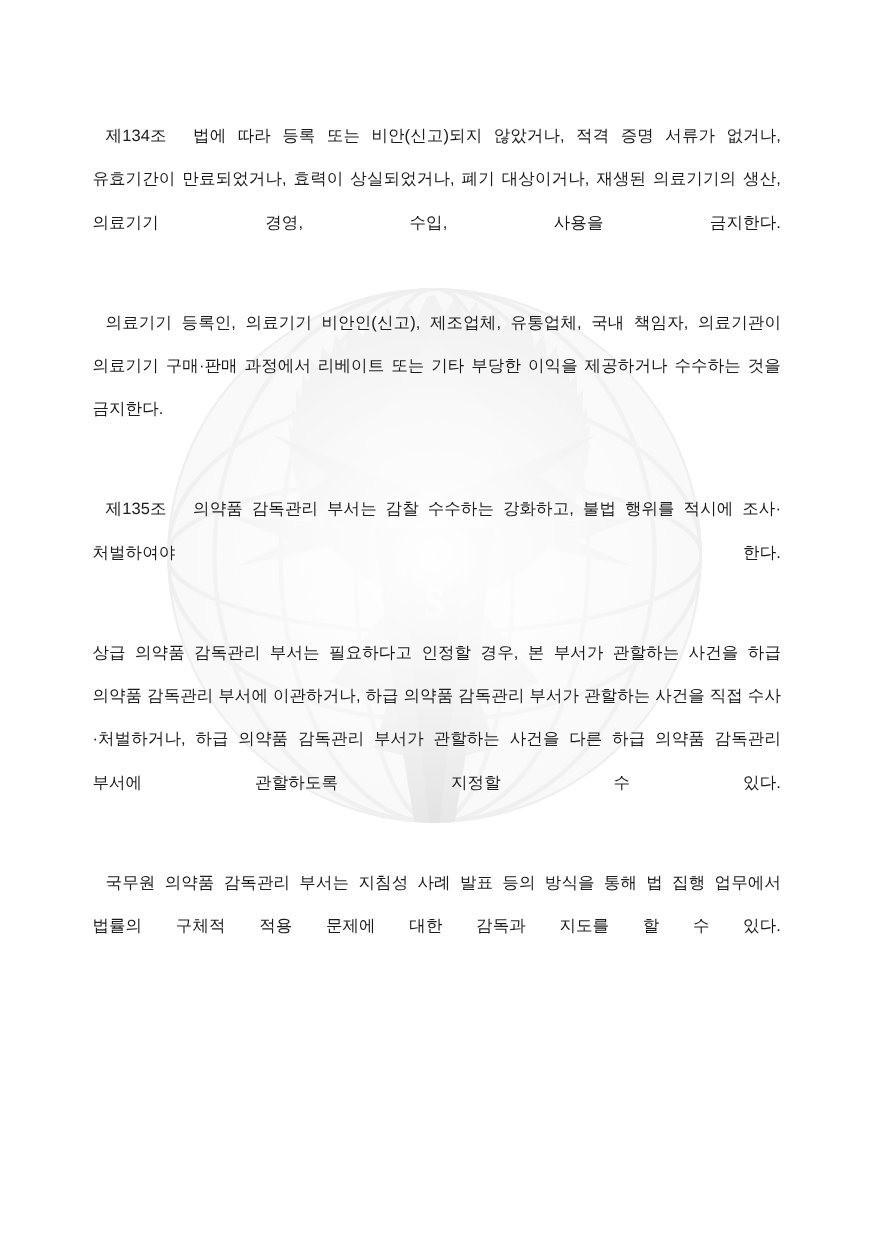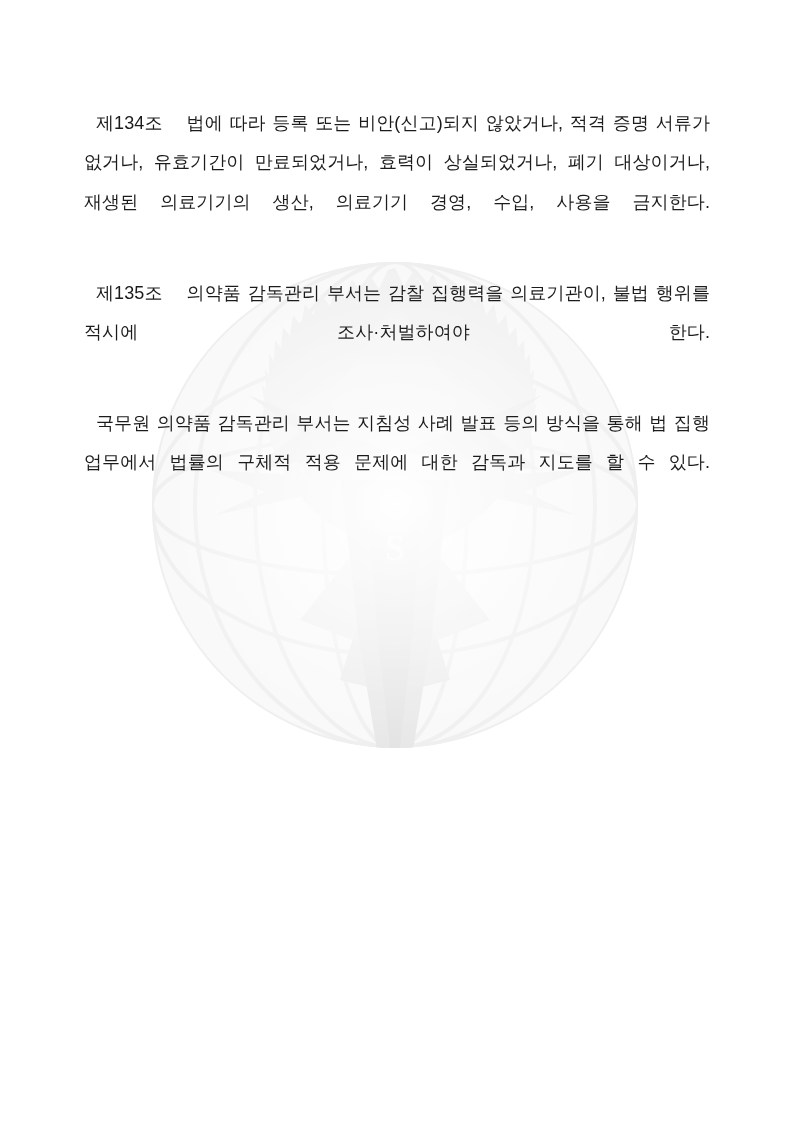--- a/index.html
+++ b/index.html
@@ -31,21 +31,21 @@
 
   
   #doc-body {
     position: absolute;
     left: 84px;
     top: 104px;
     width: 626px;
     z-index: 2;
   }
   .para {
-    font-size: 18px;
+    font-size: 15px;
     line-height: 39.3px;
     color: #1b1b1b;
     text-align: justify;
     text-justify: inter-character;
     margin: 0 0 12.5px 0;
     word-break: keep-all;
     letter-spacing: 0.1px;
   }
   .para.indent {
     text-indent: 12px;
@@ -160,25 +160,31 @@
 
     <rect x="0" y="0" width="793" height="1122" fill="#ffffff" opacity="0.42"></rect>
   </svg>
 
   <div id="doc-body">
 
     <p class="para indent">
       <span class="art-label">제134조</span><span class="art-gap"></span><span>법에 따라 등록 또는 비안(신고)되지 않았거나, 적격 증명 서류가 없거나, 유효기간이 만료되었거나, 효력이 상실되었거나, 폐기 대상이거나, 재생된 의료기기의 생산, 의료기기 경영, 수입, 사용을 금지한다.</span>
     </p>
 
+    <p class="para indent">
+      <span>의료기기 등록인, 의료기기 비안인(신고), 제조업체, 유통업체, 국내 책임자, 의료기관이 의료기기 구매·판매 과정에서 리베이트 또는 기타 부당한 이익을 제공하거나 수수하는 것을 금지한다.</span>
+    </p>
 
 
     <p class="para indent">
-      <span class="art-label">제135조</span><span class="art-gap"></span><span>의약품 감독관리 부서는 감찰 집행력을 의료기관이, 불법 행위를 적시에 조사·처벌하여야 한다.</span>
+      <span class="art-label">제135조</span><span class="art-gap"></span><span>의약품 감독관리 부서는 감찰 수수하는 강화하고, 불법 행위를 적시에 조사·처벌하여야 한다.</span>
     </p>
 
+    <p class="para noindent">
+      <span>상급 의약품 감독관리 부서는 필요하다고 인정할 경우, 본 부서가 관할하는 사건을 하급 의약품 감독관리 부서에 이관하거나, 하급 의약품 감독관리 부서가 관할하는 사건을 직접 수사·처벌하거나, 하급 의약품 감독관리 부서가 관할하는 사건을 다른 하급  의약품 감독관리 부서에 관할하도록 지정할 수 있다.</span>
+    </p>
 
     <p class="para indent">
       <span>국무원 의약품 감독관리 부서는 지침성 사례 발표 등의 방식을 통해 법 집행 업무에서 법률의 구체적 적용 문제에 대한 감독과 지도를 할 수 있다.</span>
     </p>
 
   </div>
 </div>
 
 </body></html>

